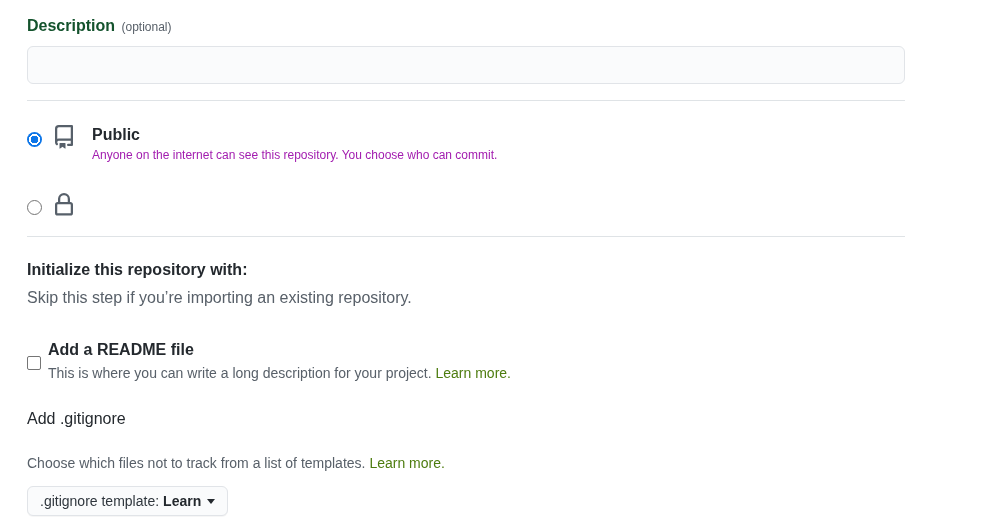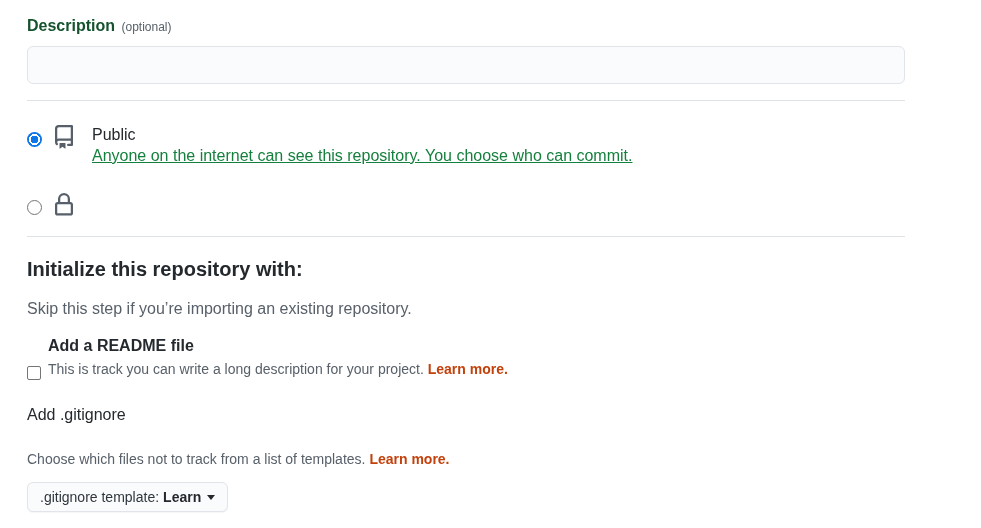--- a/index.html
+++ b/index.html
@@ -33,35 +33,35 @@
   .radio {
     width: 15px; height: 15px; border-radius: 50%;
     border: 1px solid #757575; background: #fff;
     margin: 8px 10px 0 0; flex: none; cursor: pointer;
   }
   .radio.checked {
     border: none;
     background: radial-gradient(circle, #0d76e8 0 3.8px, #ffffff 3.8px 5.6px, #0d76e8 5.6px 7.5px);
   }
   .opt-icon { flex: none; margin: 1px 16px 0 0; width: 24px; height: 24px; }
-  .opt-title { font-size: 16px; font-weight: 400; line-height: 21px; color: #24292e; cursor: pointer; }
-  .opt-desc { font-size: 16px; line-height: 21px; color: #15803d; text-decoration: underline; }
+  .opt-title { font-size: 16px; font-weight: 700; line-height: 21px; color: #24292e; cursor: pointer; }
+  .opt-desc { font-size: 12px; line-height: 21px; color: #a21caf; }
 
   
-  .init-heading { margin-top: 22px; font-size: 20px; font-weight: 700; line-height: 21px; color: #24292e; }
-  .init-note { margin-top: 18px; font-size: 16px; line-height: 21px; color: #586069; }
+  .init-heading { margin-top: 22px; font-size: 16px; font-weight: 700; line-height: 21px; color: #24292e; }
+  .init-note { margin-top: 7px; font-size: 16px; line-height: 21px; color: #586069; }
 
-  .checkbox-row { margin-top: 16px; display: flex; align-items: flex-end; }
+  .checkbox-row { margin-top: 31px; display: flex; align-items: center; }
   .checkbox {
     width: 14px; height: 14px; border: 1px solid #757575; border-radius: 2px;
     background: #fff; margin: 3px 7px 0 0; flex: none; cursor: pointer;
   }
   .cb-label { font-size: 16px; font-weight: 700; line-height: 21px; color: #24292e; cursor: pointer; }
   .cb-desc { margin-top: 3px; font-size: 14px; line-height: 21px; color: #586069; }
-  a.learn-link { color: #c2410c; text-decoration: none; cursor: pointer; font-weight: bold; }
+  a.learn-link { color: #4d7c0f; text-decoration: none; cursor: pointer; }
 
   
   .sec-heading { margin-top: 24px; font-size: 16px; font-weight: 400; line-height: 21px; color: #24292e; }
   .sec-desc { margin-top: 24px; font-size: 14px; line-height: 21px; color: #586069; }
   .dropdown-btn {
     margin-top: 12px; display: inline-flex; align-items: center;
     height: 30px; padding: 8px 12px;
     background: #fafbfc; border: 1px solid #e1e4e8; border-radius: 6px;
     box-shadow: 0 1px 0 rgba(27,31,35,0.04);
     font-size: 14px; color: #24292e; cursor: pointer;
@@ -122,21 +122,21 @@
 
     
     <div class="init-heading">Initialize this repository with:</div>
     <div class="init-note">Skip this step if you’re importing an existing repository.</div>
 
     <div class="checkbox-row">
       <span class="checkbox"></span>
       <span>
         <div class="cb-label">Add a README file</div>
         <div class="cb-desc">
-          <span>This is track you can write a long description for your project.</span>
+          <span>This is where you can write a long description for your project.</span>
           <a class="learn-link" href="#">Learn more.</a>
         </div>
       </span>
     </div>
 
     
     <div class="sec-heading">Add .gitignore</div>
     <div class="sec-desc">
       <span>Choose which files not to track from a list of templates.</span>
       <a class="learn-link" href="#">Learn more.</a>

